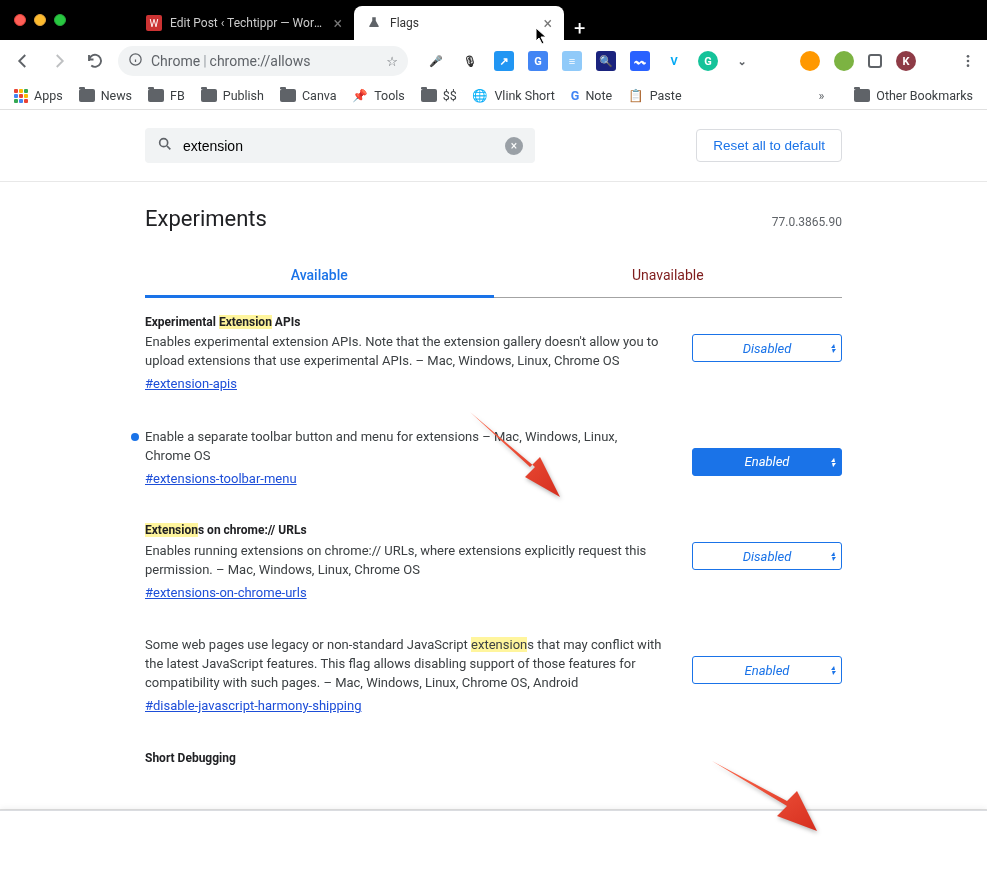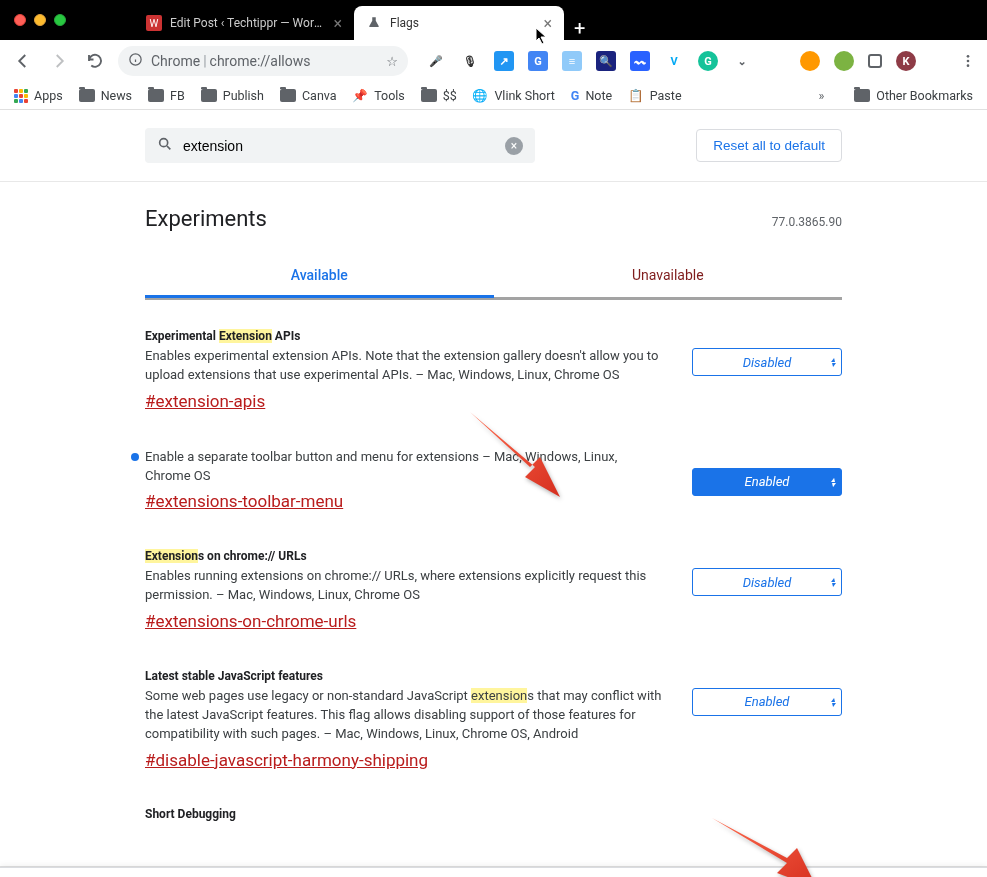--- a/index.html
+++ b/index.html
@@ -48,29 +48,29 @@
   .search-box { display: flex; align-items: center; background: #f1f3f4; border-radius: 4px; padding: 8px 12px; width: 390px; gap: 10px; }
   .search-box input { border: none; background: transparent; outline: none; font-size: 14px; flex: 1; }
   .search-clear { width: 18px; height: 18px; border-radius: 50%; background: #9aa0a6; color: #fff; display: inline-flex; align-items: center; justify-content: center; font-size: 12px; cursor: pointer; }
   .reset-btn { border: 1px solid #dadce0; background: #fff; color: #1a73e8; padding: 8px 16px; border-radius: 4px; font-size: 13.5px; font-weight: 500; cursor: pointer; }
   
   .page-body { padding: 18px 145px 40px; position: relative; }
   .page-header { display: flex; justify-content: space-between; align-items: baseline; margin-bottom: 24px; margin-top: 6px; }
   .page-title { font-size: 22px; font-weight: 400; }
   .version { font-size: 12px; color: #5f6368; }
   
-  .tabbar { display: flex; border-bottom: 3px solid #a3a3a3; margin-bottom: 28px; }
+  .tabbar { display: flex; border-bottom: 1px solid #a3a3a3; margin-bottom: 16px; }
   .flag-tab { flex: 1; text-align: center; padding: 12px 0; font-size: 14px; color: #7f1d1d; cursor: pointer; }
   .flag-tab.active { color: #1a73e8; border-bottom: 3px solid #1a73e8; font-weight: 500; margin-bottom: -1px; }
   
   .flag-item { display: flex; justify-content: space-between; align-items: flex-start; margin-bottom: 34px; gap: 30px; position: relative; }
   .flag-text { flex: 1; font-size: 13px; line-height: 1.45; }
   .flag-title { font-weight: 700; font-size: 12px; margin-bottom: 2px; }
   .flag-desc { color: #3c4043; margin-bottom: 4px; }
-  .flag-link { color: #b91c1c; text-decoration: underline; font-size: 17px; }
+  .flag-link { color: #1d4ed8; text-decoration: underline; font-size: 13px; }
   .flag-select-wrap { flex: 0 0 150px; margin-top: 20px; position: relative; font-style: italic; }
   .flag-select { width: 150px; height: 28px; border: 1px solid #1a73e8; border-radius: 3px; background: #fff; color: #1a73e8; text-align: center; font-size: 13px; display: flex; align-items: center; justify-content: center; position: relative; cursor: pointer; }
   .flag-select.enabled-active { background: #1a73e8; color: #fff; border-color: #1a73e8; }
   .flag-select .chev { position: absolute; right: 6px; display: flex; flex-direction: column; line-height: 5px; font-size: 8px; }
   .hl { background: #fff59d; }
   .blue-dot { width: 8px; height: 8px; border-radius: 50%; background: #1a73e8; position: absolute; left: -14px; top: 5px; }
   
   .bottom-bar { display: flex; justify-content: space-between; align-items: center; padding: 20px 30px; border-top: 1px solid #dadce0; box-shadow: 0 -2px 6px rgba(0,0,0,0.06); background: #fff; }
   
   .arrow { position: absolute; z-index: 10; pointer-events: none; }
@@ -288,21 +288,20 @@
     <div class="flag-select-wrap">
       <div class="flag-select">
             <span>Disabled</span>
             <span class="chev">▴<br>▾</span>
           </div>
     </div>
   </div>
 
   <div class="flag-item">
     <div class="flag-text">
-      <div class="flag-title">Latest stable JavaScript features</div>
       <div class="flag-desc"><span>Some web pages use legacy or non-standard JavaScript </span><span class="hl">extension</span><span>s that may conflict with the latest JavaScript features. This flag allows disabling support of those features for compatibility with such pages. – Mac, Windows, Linux, Chrome OS, Android</span></div>
       <a href="#" class="flag-link">#disable-javascript-harmony-shipping</a>
     </div>
     <div class="flag-select-wrap">
       <div class="flag-select">
             <span>Enabled</span>
             <span class="chev">▴<br>▾</span>
           </div>
     </div>
   </div>

